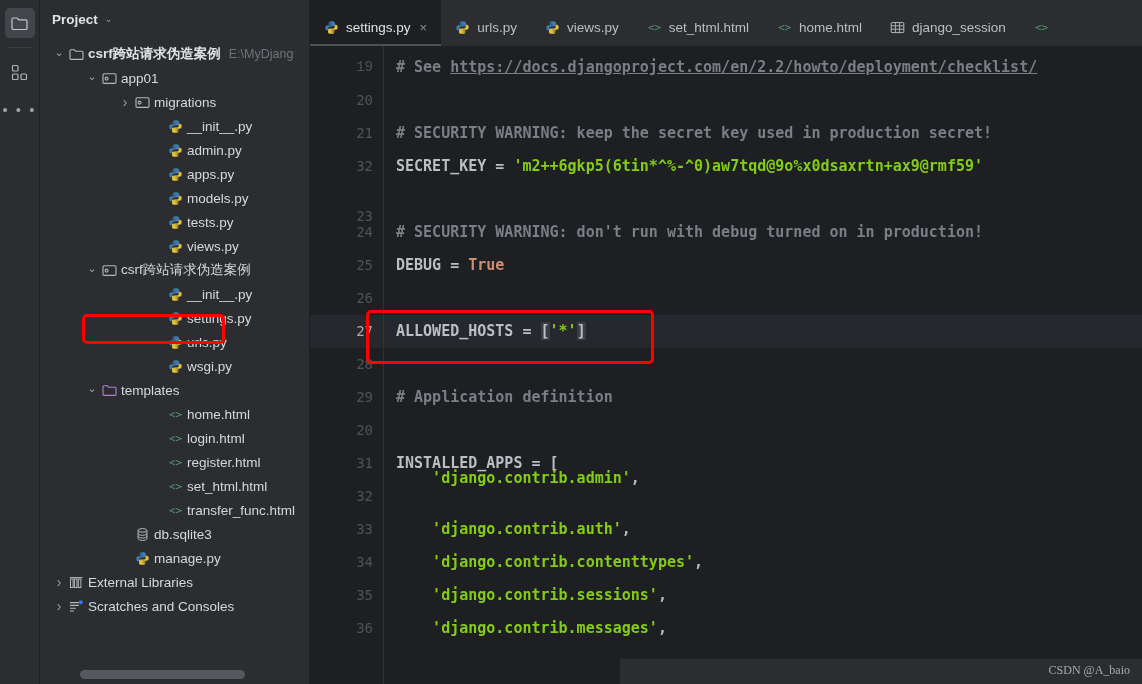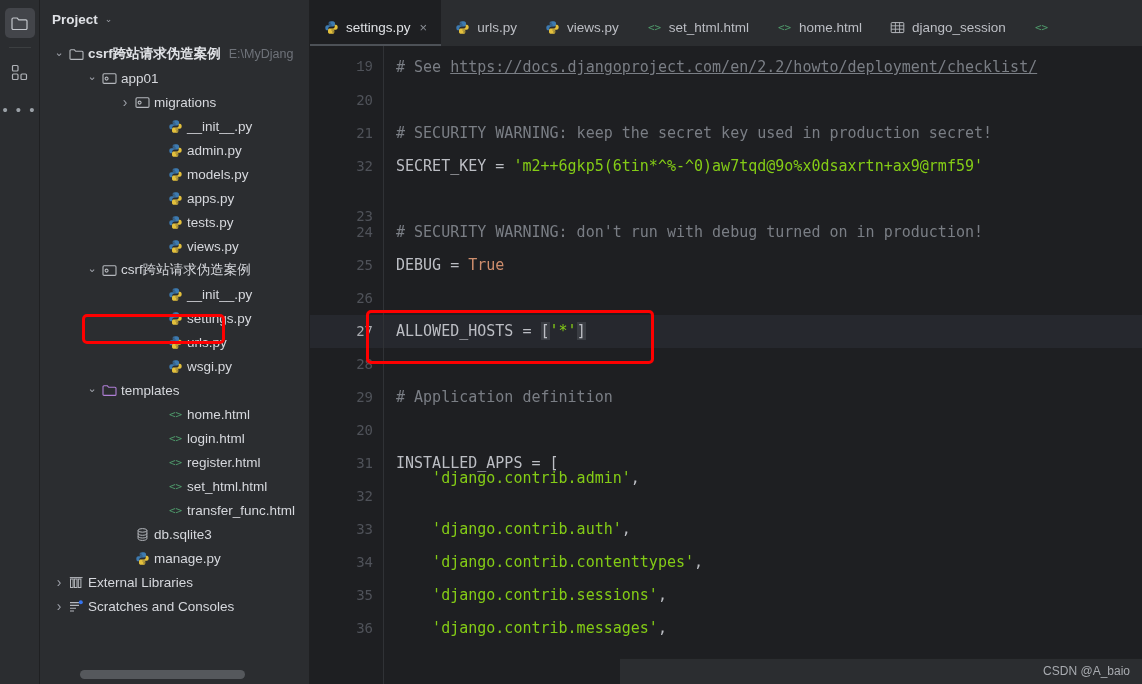--- a/index.html
+++ b/index.html
@@ -106,21 +106,21 @@
     position: absolute; right: 10px;
     font-family: "DejaVu Sans Mono", monospace; font-size: 14px;
     color: #4f5259; height: 33px; line-height: 33px;
   }
   .ln.cur { color: #a9abb0; }
 
   .codeline {
     position: absolute; left: 0; right: 0;
     height: 33px; line-height: 33px;
     font-family: "DejaVu Sans Mono", monospace; font-size: 15px;
-    color: #bcbec4; white-space: pre; padding-left: 12px;
+    color: #bcbec4; white-space: pre; padding-left: 12px; font-weight: bold;
   }
   .cur-line-bg {
     position: absolute; left: 0; right: 0; height: 33px;
     background: #26282e;
   }
   .cur-line-bg.gut { background: #26282e; }
 
   .c-comment { color: #7a7e85; }
   .c-link { color: #7a7e85; text-decoration: underline; }
   .c-str { color: #84cc16; }
@@ -131,21 +131,21 @@
 
   
   .redbox {
     position: absolute; border: 3px solid #fe0000; border-radius: 5px;
     pointer-events: none;
   }
 
   .watermark {
     position: absolute; right: 12px; bottom: 6px;
     color: #a8abb0; font-size: 12px;
-    font-family: Liberation Sans, sans-serif;
+    font-family: Liberation Serif, serif;
   }
   .bottom-bar {
     position: absolute; left: 310px; right: 0; bottom: 0; height: 26px;
     background: #2b2d30; border-top: 1px solid #1f2022;
   }
 </style>
 </head>
 <body>
 
 <div id="root">
@@ -230,32 +230,32 @@
         </div>
         <div class="tree-row" style="padding-left: 48px;">
           <span style="display: inline-block; width: 63px;"></span>
           <span class="arrow"></span>
           <span class="ico">
             <svg width="15" height="15" viewBox="0 0 15 15">
               <path d="M7.3 1.2c-2 0-2.6.7-2.6 1.9v1.6h2.9v.5H3.4c-1.2 0-2.1.8-2.1 2.5s.7 2.6 1.9 2.6h1.1V8.6c0-1.3 1-2.2 2.3-2.2h2.6c1 0 1.8-.7 1.8-1.7V3.1c0-1-.8-1.7-2.1-1.9zM5.9 2.4a.62.62 0 1 1 0 1.24.62.62 0 0 1 0-1.24z" fill="#3d7ab0"></path>
               <path d="M7.7 13.8c2 0 2.6-.7 2.6-1.9v-1.6H7.4V9.8h4.2c1.2 0 2.1-.8 2.1-2.5S13 4.7 11.8 4.7h-1.1v1.7c0 1.3-1 2.2-2.3 2.2H5.8c-1 0-1.8.7-1.8 1.7v1.6c0 1 .8 1.7 2.1 1.9zM9.1 12.6a.62.62 0 1 1 0-1.24.62.62 0 0 1 0 1.24z" fill="#e3c03c"></path>
             </svg>
           </span>
+          <span class="lbl">apps.py</span>
+        </div>
+        <div class="tree-row" style="padding-left: 48px;">
+          <span style="display: inline-block; width: 63px;"></span>
+          <span class="arrow"></span>
+          <span class="ico">
+            <svg width="15" height="15" viewBox="0 0 15 15">
+              <path d="M7.3 1.2c-2 0-2.6.7-2.6 1.9v1.6h2.9v.5H3.4c-1.2 0-2.1.8-2.1 2.5s.7 2.6 1.9 2.6h1.1V8.6c0-1.3 1-2.2 2.3-2.2h2.6c1 0 1.8-.7 1.8-1.7V3.1c0-1-.8-1.7-2.1-1.9zM5.9 2.4a.62.62 0 1 1 0 1.24.62.62 0 0 1 0-1.24z" fill="#3d7ab0"></path>
+              <path d="M7.7 13.8c2 0 2.6-.7 2.6-1.9v-1.6H7.4V9.8h4.2c1.2 0 2.1-.8 2.1-2.5S13 4.7 11.8 4.7h-1.1v1.7c0 1.3-1 2.2-2.3 2.2H5.8c-1 0-1.8.7-1.8 1.7v1.6c0 1 .8 1.7 2.1 1.9zM9.1 12.6a.62.62 0 1 1 0-1.24.62.62 0 0 1 0 1.24z" fill="#e3c03c"></path>
+            </svg>
+          </span>
           <span class="lbl">models.py</span>
-        </div>
-        <div class="tree-row" style="padding-left: 48px;">
-          <span style="display: inline-block; width: 63px;"></span>
-          <span class="arrow"></span>
-          <span class="ico">
-            <svg width="15" height="15" viewBox="0 0 15 15">
-              <path d="M7.3 1.2c-2 0-2.6.7-2.6 1.9v1.6h2.9v.5H3.4c-1.2 0-2.1.8-2.1 2.5s.7 2.6 1.9 2.6h1.1V8.6c0-1.3 1-2.2 2.3-2.2h2.6c1 0 1.8-.7 1.8-1.7V3.1c0-1-.8-1.7-2.1-1.9zM5.9 2.4a.62.62 0 1 1 0 1.24.62.62 0 0 1 0-1.24z" fill="#3d7ab0"></path>
-              <path d="M7.7 13.8c2 0 2.6-.7 2.6-1.9v-1.6H7.4V9.8h4.2c1.2 0 2.1-.8 2.1-2.5S13 4.7 11.8 4.7h-1.1v1.7c0 1.3-1 2.2-2.3 2.2H5.8c-1 0-1.8.7-1.8 1.7v1.6c0 1 .8 1.7 2.1 1.9zM9.1 12.6a.62.62 0 1 1 0-1.24.62.62 0 0 1 0 1.24z" fill="#e3c03c"></path>
-            </svg>
-          </span>
-          <span class="lbl">apps.py</span>
         </div>
         <div class="tree-row" style="padding-left: 48px;">
           <span style="display: inline-block; width: 63px;"></span>
           <span class="arrow"></span>
           <span class="ico">
             <svg width="15" height="15" viewBox="0 0 15 15">
               <path d="M7.3 1.2c-2 0-2.6.7-2.6 1.9v1.6h2.9v.5H3.4c-1.2 0-2.1.8-2.1 2.5s.7 2.6 1.9 2.6h1.1V8.6c0-1.3 1-2.2 2.3-2.2h2.6c1 0 1.8-.7 1.8-1.7V3.1c0-1-.8-1.7-2.1-1.9zM5.9 2.4a.62.62 0 1 1 0 1.24.62.62 0 0 1 0-1.24z" fill="#3d7ab0"></path>
               <path d="M7.7 13.8c2 0 2.6-.7 2.6-1.9v-1.6H7.4V9.8h4.2c1.2 0 2.1-.8 2.1-2.5S13 4.7 11.8 4.7h-1.1v1.7c0 1.3-1 2.2-2.3 2.2H5.8c-1 0-1.8.7-1.8 1.7v1.6c0 1 .8 1.7 2.1 1.9zM9.1 12.6a.62.62 0 1 1 0-1.24.62.62 0 0 1 0 1.24z" fill="#e3c03c"></path>
             </svg>
           </span>

